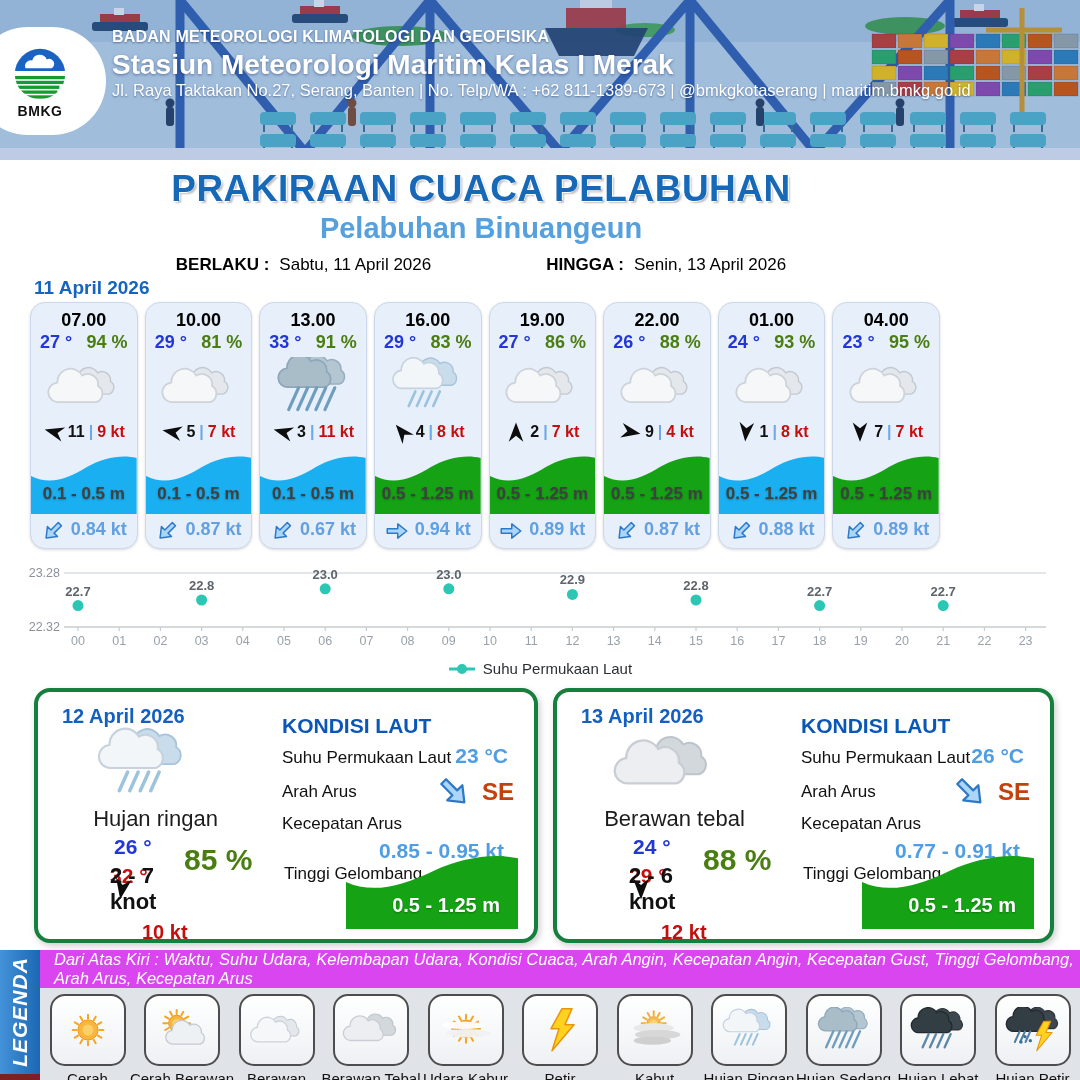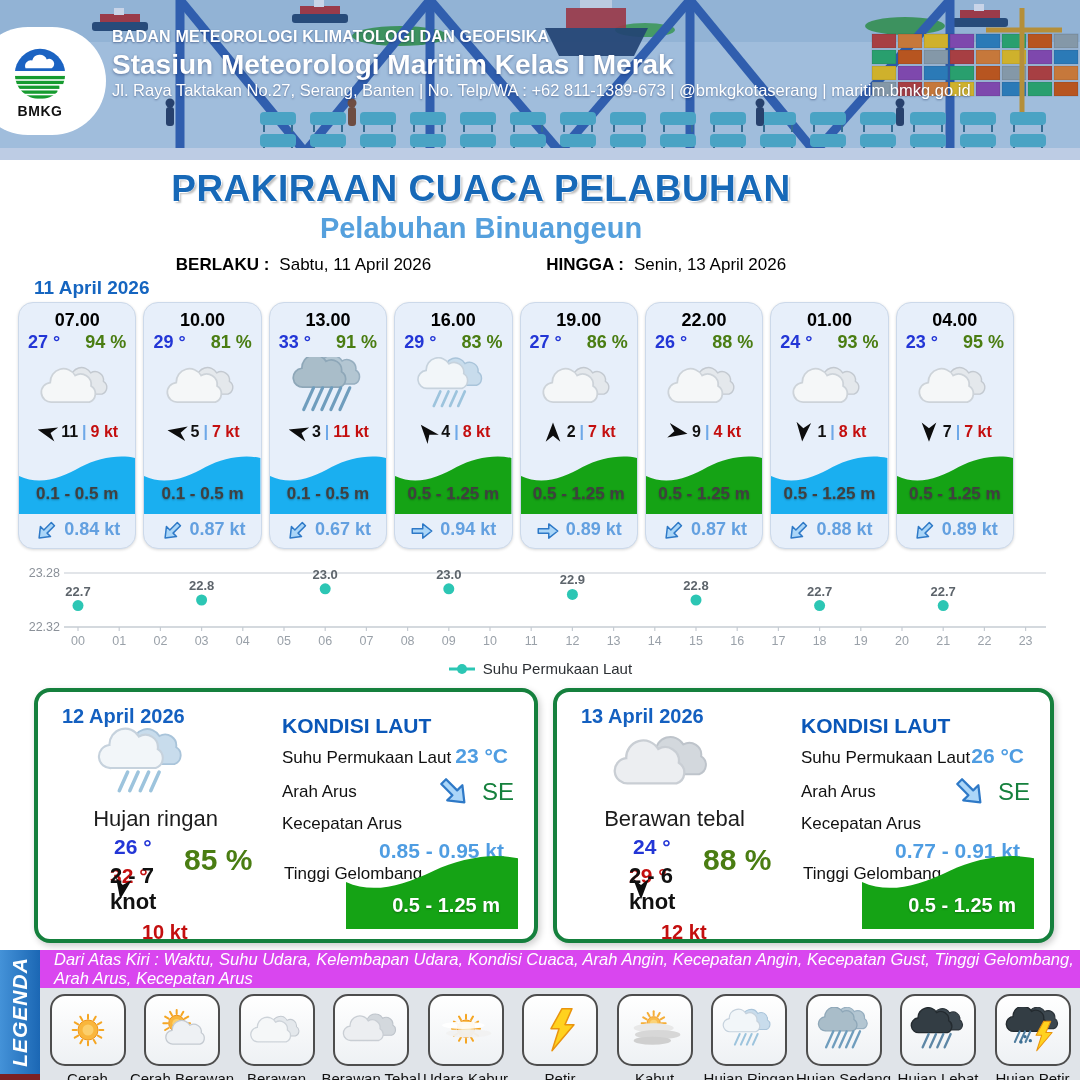--- a/index.html
+++ b/index.html
@@ -18,21 +18,21 @@
   
   .titleblk{position:absolute;left:0;top:168px;width:930px;text-align:center;margin-left:16px;}
   .t-main{margin:0;font-size:37px;font-weight:800;letter-spacing:.5px;color:#1769b8;
           text-shadow:-1px -1px 0 #fff,1px -1px 0 #fff,-1px 1px 0 #fff,2px 2px 2px rgba(0,0,0,.25);}
   .t-sub{margin:2px 0 0 0;font-size:29px;font-weight:800;color:#55a0dd;}
   .validity{margin-top:10px;font-size:17px;color:#000;display:flex;justify-content:center;gap:10px;}
   .validity .lbl{font-weight:bold;}
   .validity .gap{width:95px;}
   
   .date-label{position:absolute;left:34px;top:277px;font-size:19px;font-weight:bold;color:#1565c0;}
-  #cards{position:absolute;left:18px;top:302px;width:996px;display:grid;
+  #cards{position:absolute;left:30px;top:302px;width:910px;display:grid;
          grid-template-columns:repeat(8,1fr);gap:7px;}
   .card{position:relative;background:#e7effa;border:1px solid #ccd9ea;border-radius:15px;
         box-shadow:0 1px 3px rgba(0,0,0,.15);overflow:hidden;height:245px;
         display:flex;flex-direction:column;align-items:center;}
   .c-time{font-size:18px;font-weight:bold;color:#000;margin-top:7px;}
   .c-th{display:flex;justify-content:space-between;width:100%;box-sizing:border-box;padding:0 9px;margin-top:1px;}
   .c-temp{color:#2336d6;font-weight:bold;font-size:18px;}
   .c-hum{color:#4a7d12;font-weight:bold;font-size:18px;}
   .c-icon{height:58px;margin-top:4px;}
   .c-wind{display:flex;align-items:center;gap:3px;margin-top:6px;font-size:16px;font-weight:bold;color:#111;}
@@ -57,21 +57,21 @@
   .d-tmin{left:76px;top:143px;color:#2336d6;font-weight:bold;font-size:21px;}
   .d-tmax{left:72px;top:172px;color:#c40f0f;font-weight:bold;font-size:21px;}
   .d-hum{left:146px;top:151px;color:#4a7d12;font-weight:bold;font-size:30px;}
   .d-wind{left:72px;top:197px;display:flex;align-items:center;gap:8px;font-size:22px;font-weight:bold;color:#111;}
   .d-gust{left:104px;top:229px;color:#c40f0f;font-weight:bold;font-size:20px;}
   .s-head{left:244px;top:22px;font-size:21px;font-weight:bold;color:#0a57b8;}
   .s-lbl{font-size:17px;color:#111;}
   .s-val{color:#4f9de2;font-weight:bold;font-size:21px;}
   .s-l1{left:244px;top:56px;} .s-v1{right:26px;top:52px;}
   .s-l2{left:244px;top:90px;} .s-arrow{right:62px;top:82px;width:36px;height:36px;}
-  .s-se{right:20px;top:86px;color:#15803d;font-weight:normal;font-size:24px;}
+  .s-se{right:20px;top:86px;color:#c2410c;font-weight:bold;font-size:24px;}
   .s-l3{left:244px;top:122px;} .s-v3{right:30px;top:147px;}
   .s-l4{left:246px;top:172px;}
   .s-badge{right:16px;bottom:10px;width:172px;height:86px;}
   .s-badge-text{right:34px;bottom:22px;color:#fff;font-weight:bold;font-size:20px;text-shadow:0 1px 2px rgba(0,0,0,.3);}
   
   #legend-band{position:absolute;left:0;top:950px;width:1080px;height:130px;background:#e0e4e9;}
   .leg-desc{position:absolute;left:40px;right:0;top:0;height:38px;background:#d946ef;color:#fff;
             font-style:italic;font-size:16.5px;display:flex;align-items:center;padding-left:14px;
             box-sizing:border-box;}
   .leg-vert{position:absolute;left:0;top:0;width:40px;height:124px;

